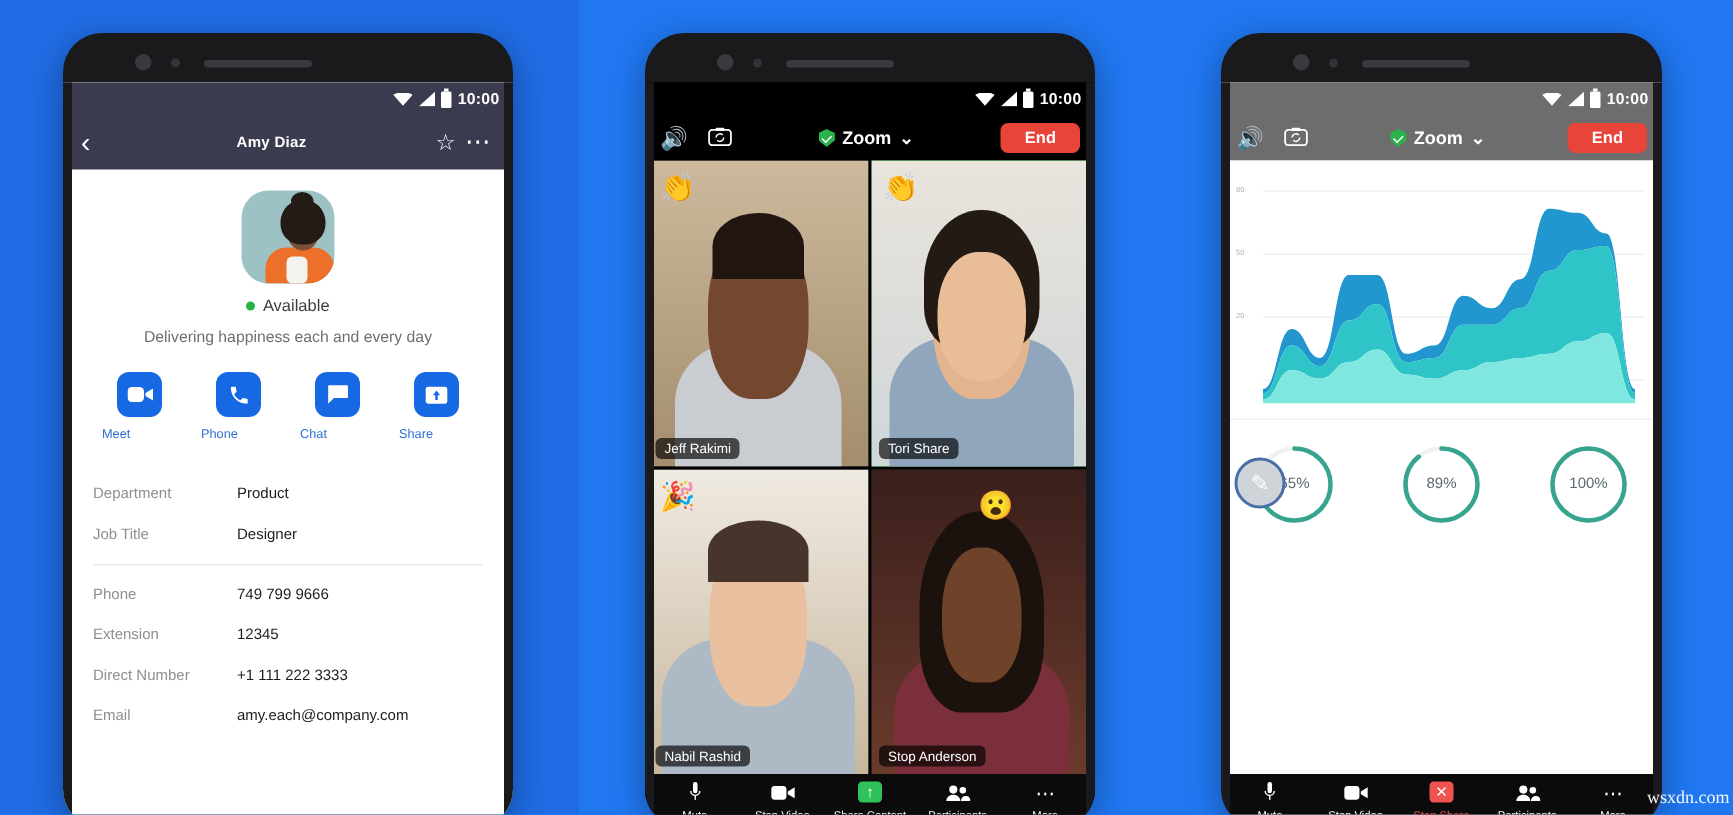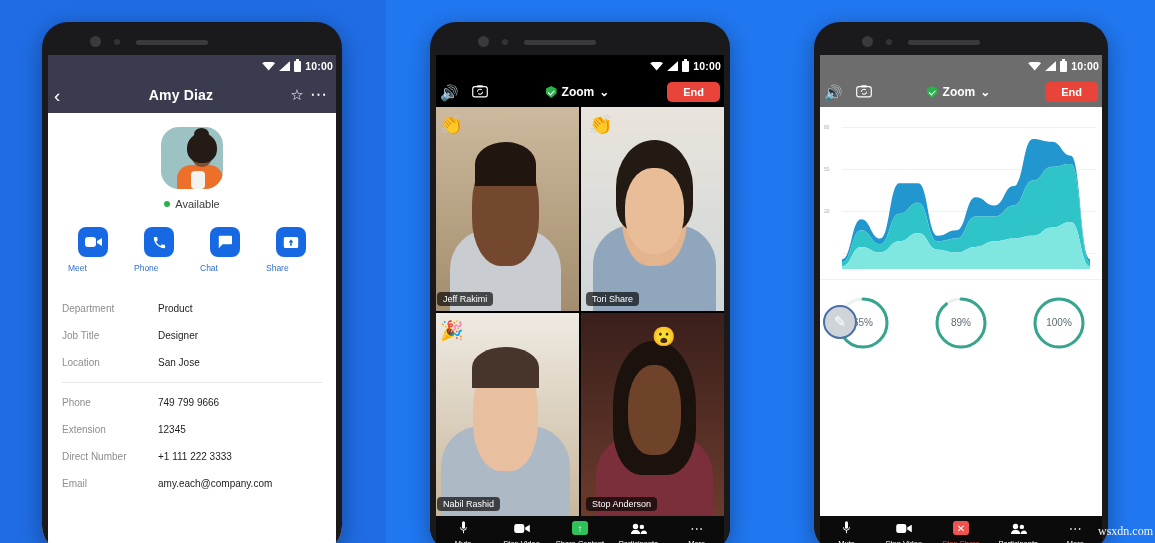--- a/index.html
+++ b/index.html
@@ -74,21 +74,21 @@
   .clock { letter-spacing: .2px; }
 
   
   #phone1 { left: 42px; top: 22px; width: 300px; height: 530px; }
   #phone1 .screen { background: #fff; }
   .p1-head { background: #3b3b4f; }
   .p1-navbar {
     height: 36px; display: flex; align-items: center; padding: 0 12px; color: #fff;
   }
   .p1-back { font-size: 19px; line-height: 1; width: 22px; }
-  .p1-title { flex: 1; text-align: center; font-size: 14px; font-weight: bold; letter-spacing: .2px; }
+  .p1-title { flex: 1; text-align: center; font-size: 10px; font-weight: bold; letter-spacing: .2px; }
   .p1-star { width: 22px; text-align: center; font-size: 15px; }
   .p1-dots { width: 22px; text-align: center; font-size: 17px; letter-spacing: 1px; line-height: .6; }
   .p1-body { padding: 14px 20px 0; }
   .avatar-wrap { display: flex; justify-content: center; }
   .avatar {
     width: 62px; height: 62px; border-radius: 18px; overflow: hidden; position: relative;
     background: #9dc2c4;
   }
   .av-hair {
     position: absolute; left: 26px; top: 6px; width: 30px; height: 30px; border-radius: 50% 50% 45% 45%;
@@ -231,20 +231,21 @@
           <div class="av-neck"></div>
           <div class="av-face"></div>
           <div class="av-hair"></div>
           <div class="av-bun"></div>
         </div>
       </div>
       <div class="status-line">
         <span class="dot-green"></span>
         <span>Available</span>
       </div>
+      <div class="tagline">Delivering happiness each and every day</div>
 
       <div class="actions">
         <div class="action">
           <div class="act-ico">
             <svg width="17" height="12" viewBox="0 0 17 12">
                 <rect x="0" y="1" width="11" height="10" rx="3" fill="#fff"></rect>
                 <path d="M12 5 L17 2 L17 10 L12 7 Z" fill="#fff"></path>
               </svg>
           </div>
           <div class="act-label">Meet</div>
@@ -277,24 +278,20 @@
       </div>
 
       <div class="details">
         <div class="d-row">
           <div class="d-key">Department</div>
           <div class="d-val">Product</div>
         </div>
         <div class="d-row">
           <div class="d-key">Job Title</div>
           <div class="d-val">Designer</div>
-        </div>
-        <div class="d-row">
-          <div class="d-key">Location</div>
-          <div class="d-val">San Jose</div>
         </div>
         <div class="d-sep"></div>
         <div class="d-row">
           <div class="d-key">Phone</div>
           <div class="d-val">749 799 9666</div>
         </div>
         <div class="d-row">
           <div class="d-key">Extension</div>
           <div class="d-val">12345</div>
         </div>

